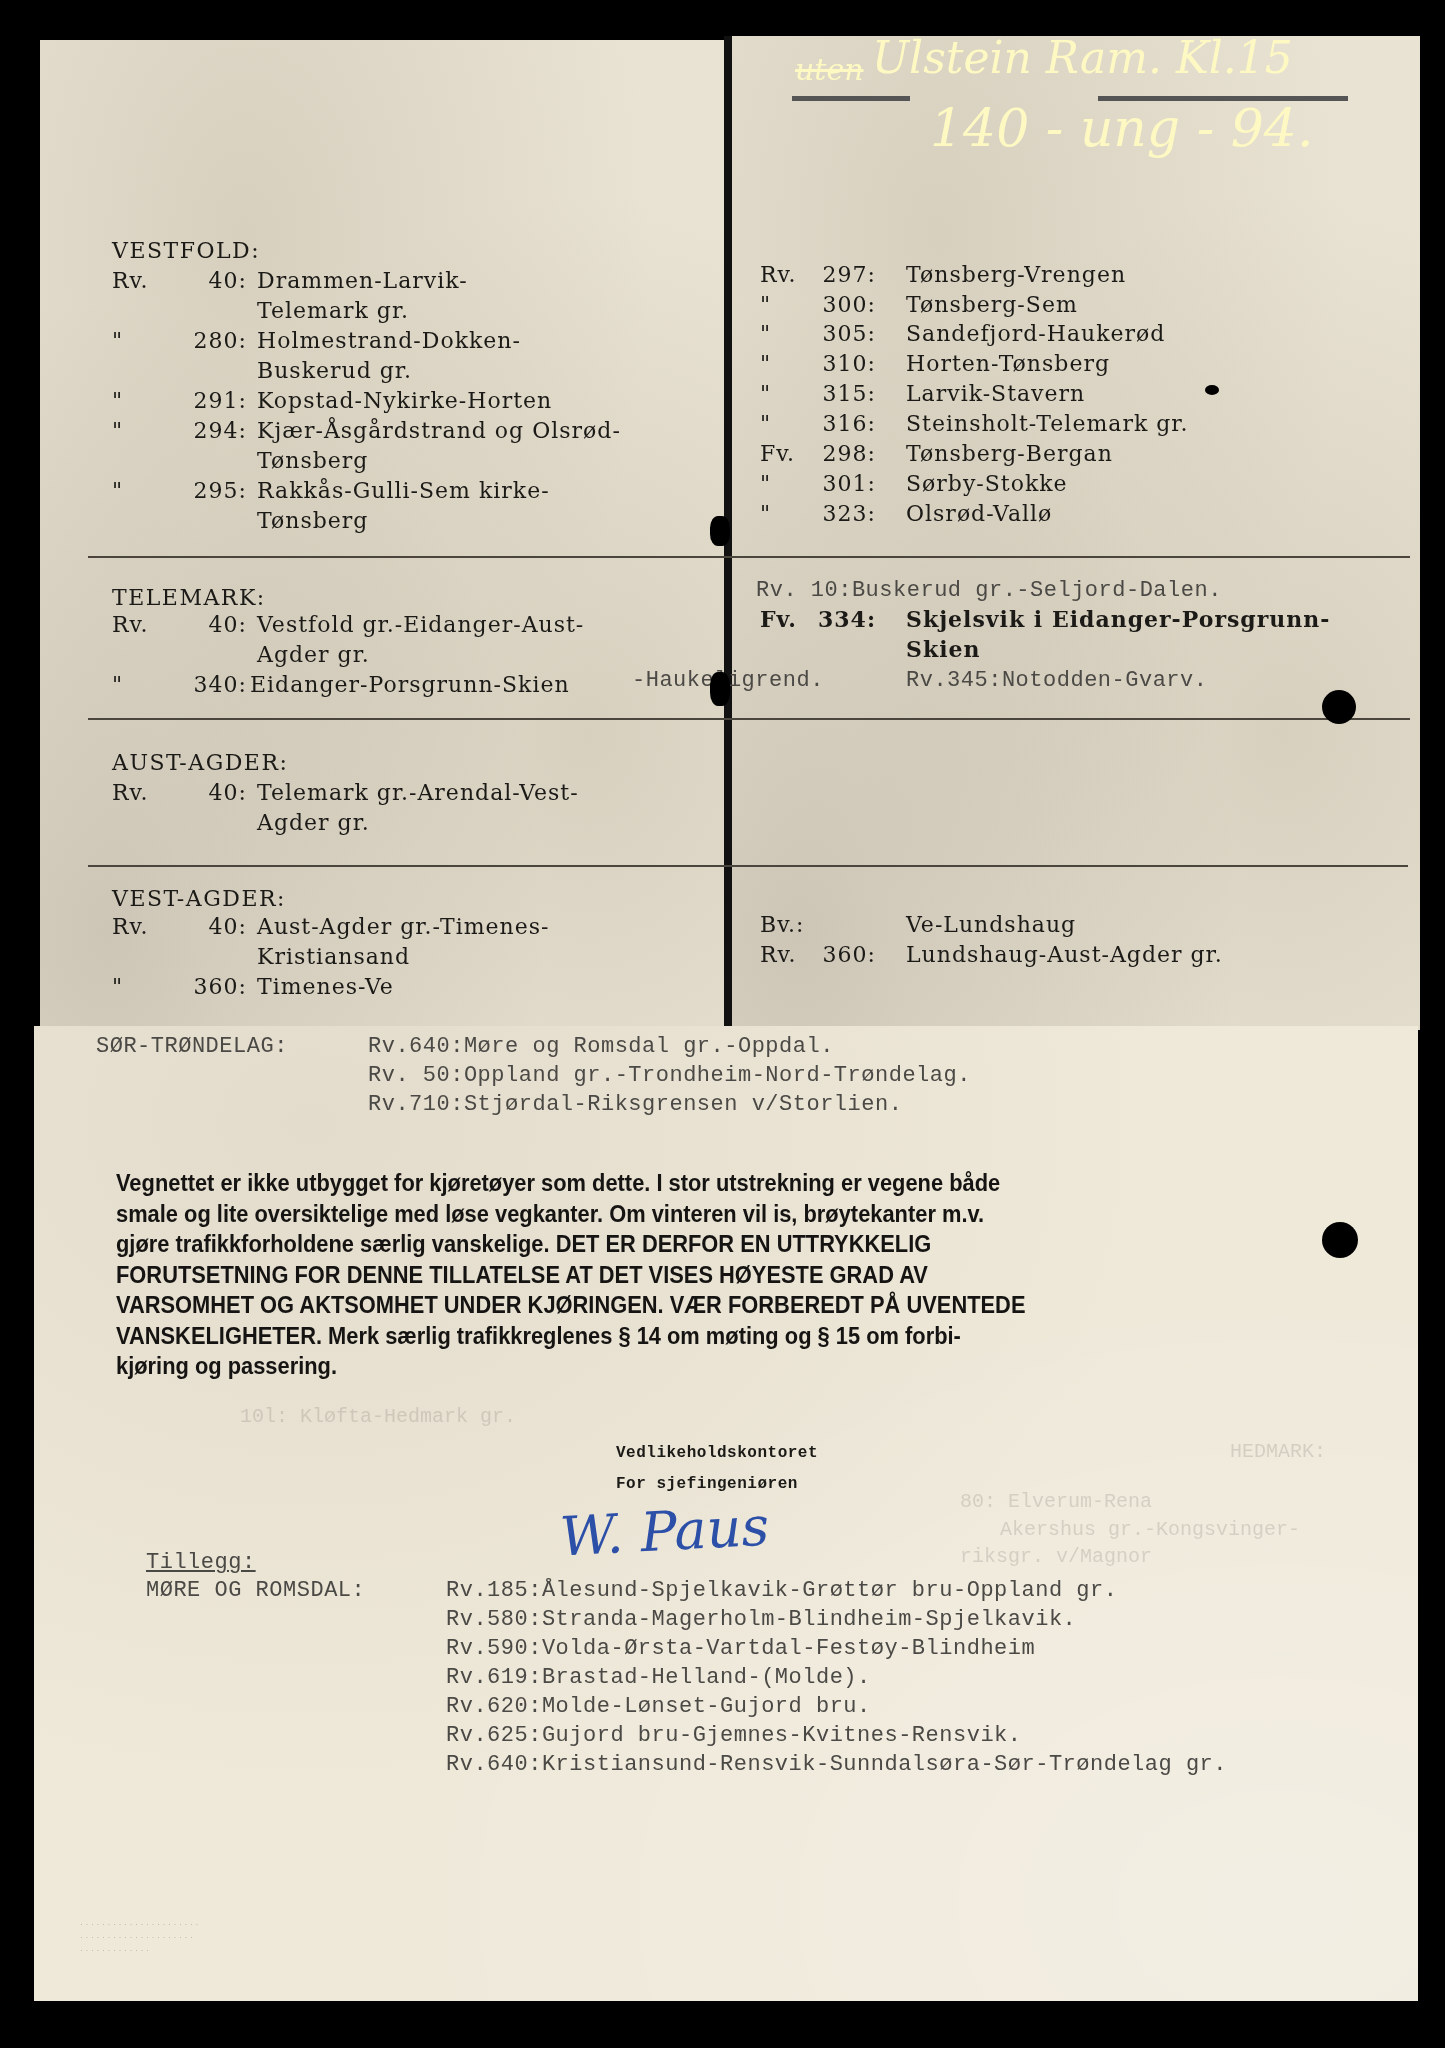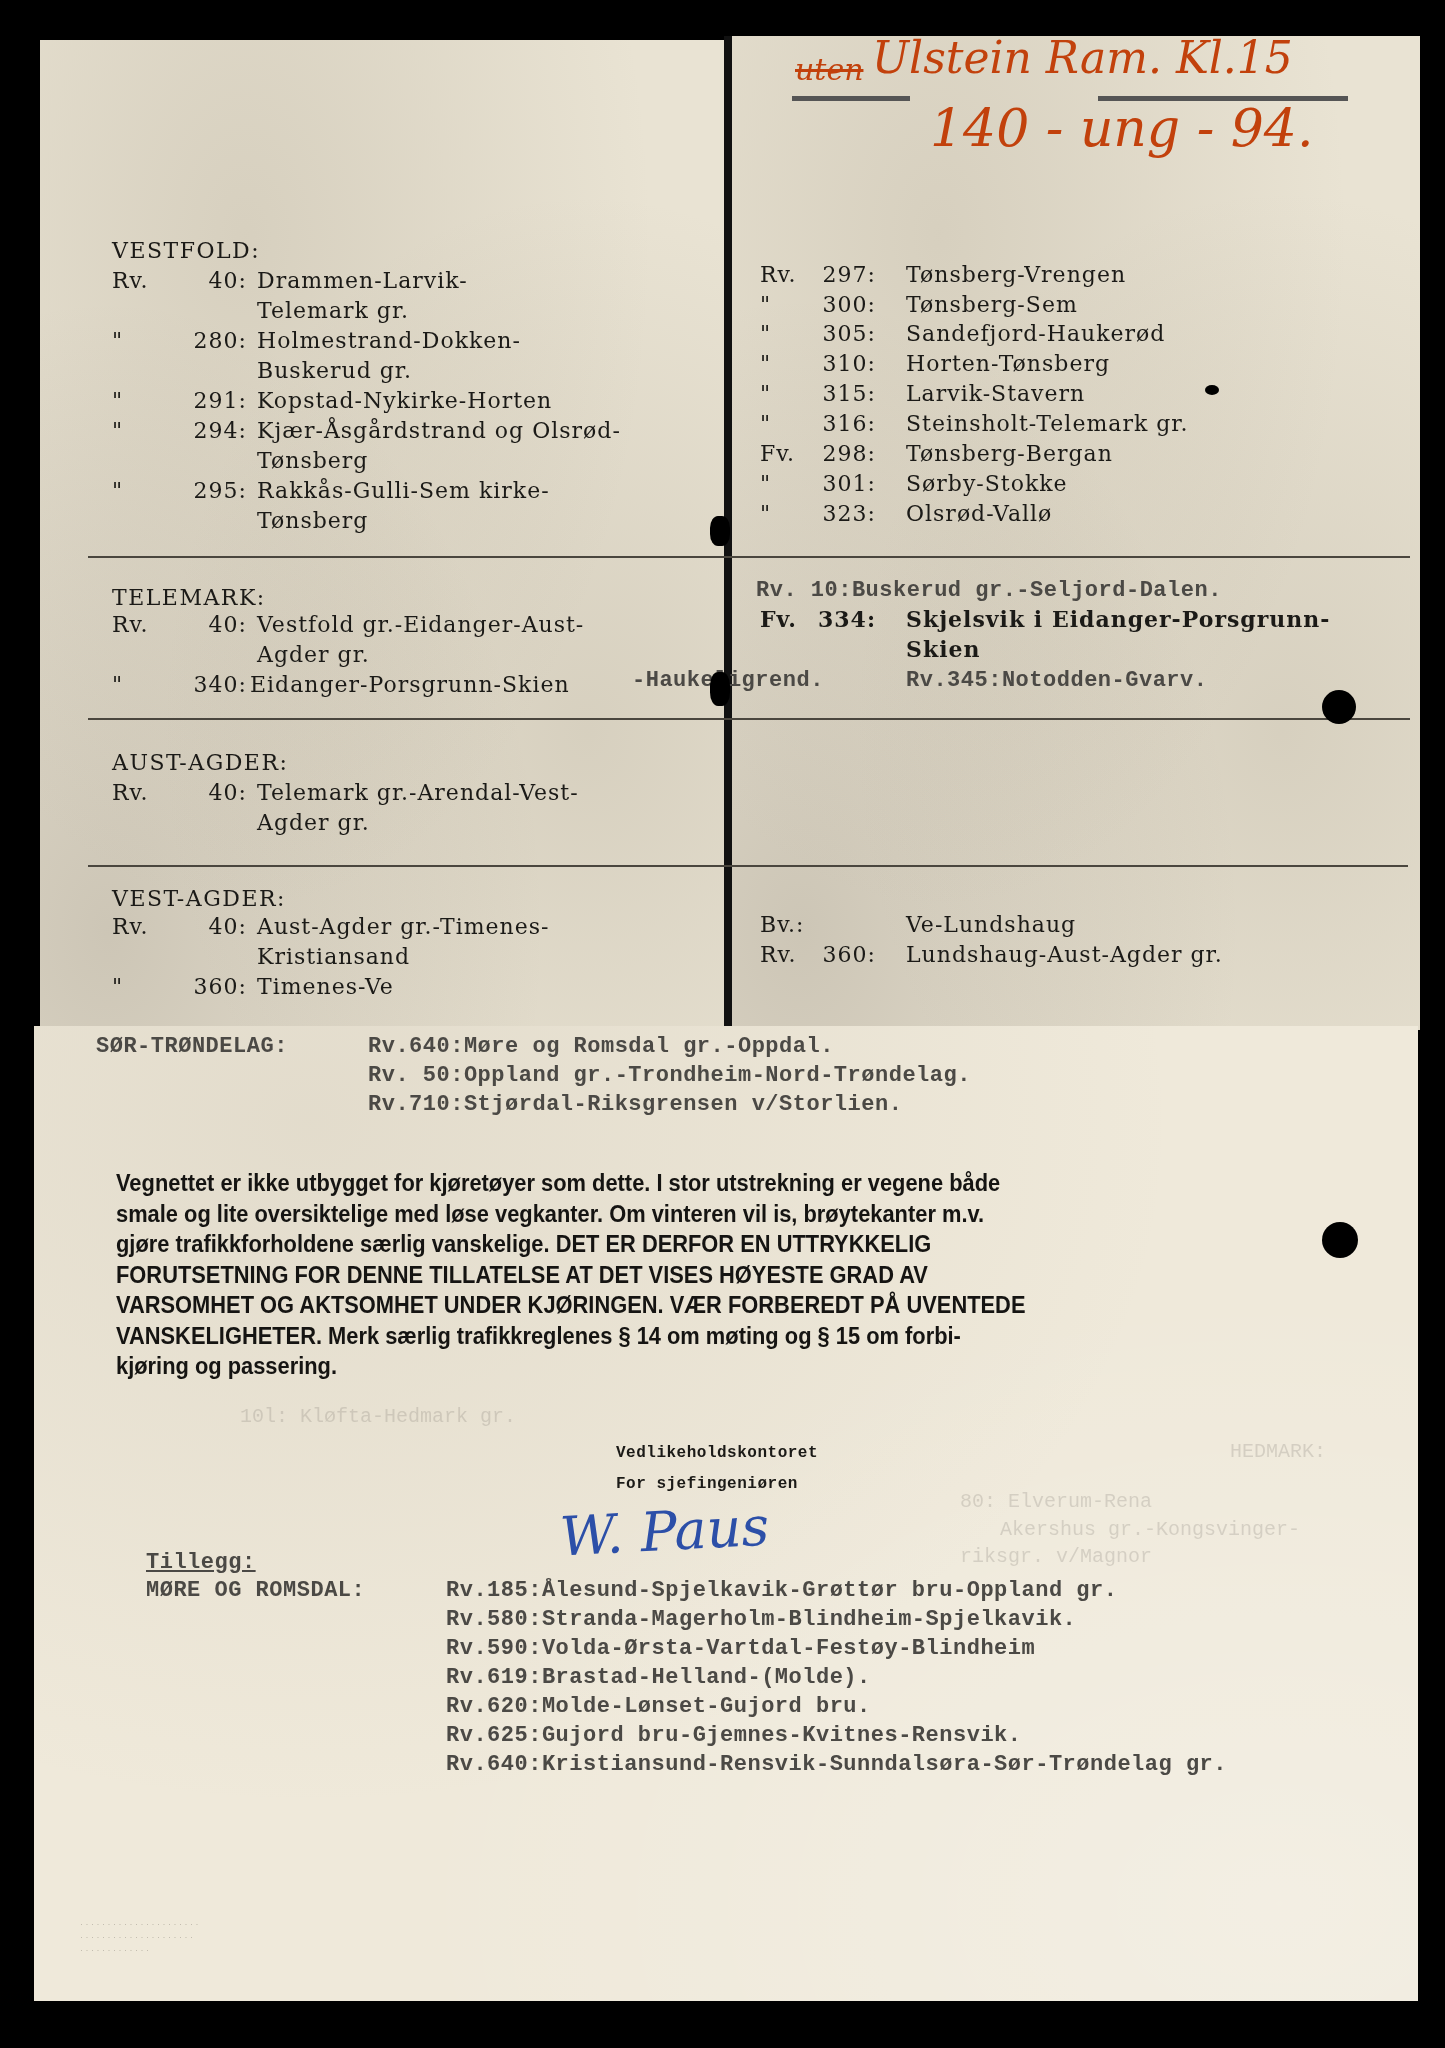--- a/index.html
+++ b/index.html
@@ -22,28 +22,28 @@
       radial-gradient(ellipse at 20% 10%, rgba(170,160,140,0.18), transparent 55%),
       radial-gradient(ellipse at 90% 90%, rgba(255,255,255,0.25), transparent 50%);
   }
   .fold { position:absolute; left:724px; top:36px; width:8px; height:994px; background:#111; }
   .hr { position:absolute; height:1.5px; background:#4a463e; }
   .line { position:absolute; font-size:22px; letter-spacing:1px; white-space:nowrap; }
   .line .pref { position:absolute; left:0; }
   .line .num  { position:absolute; text-align:right; }
   .line .desc { position:absolute; }
   .head { position:absolute; font-size:22px; letter-spacing:1.5px; white-space:nowrap; }
-  .tw { font-family:"Liberation Mono", monospace; font-size:22px; color:#4b4945; letter-spacing:0.5px; white-space:pre; position:absolute;font-weight:bold; }
+  .tw { font-family:"Liberation Mono", monospace; font-size:22px; color:#4b4945; letter-spacing:0.5px; white-space:pre; position:absolute; }
   .para {
     position:absolute; left:116px; top:1168px; width:1290px;
     font-family:"Liberation Sans", sans-serif; font-weight:bold; font-size:23.5px; line-height:30.5px;
     color:#151412; transform:scaleX(0.93); transform-origin:left top;
   }
   .sig-block { position:absolute; font-family:Liberation Mono, monospace; font-weight:bold; font-size:16px; letter-spacing:0.5px; white-space:nowrap; }
-  .hand { position:absolute; font-family:"DejaVu Serif", serif; font-style:italic; color:#c2410c; white-space:nowrap; }
+  .hand { position:absolute; font-family:"DejaVu Serif", serif; font-style:italic; color:#fef9c3; white-space:nowrap; }
   .hole { position:absolute; border-radius:50%; background:#000; }
   .bleed { position:absolute; font-family:"Liberation Mono", monospace; color:rgba(90,85,75,0.18); font-size:20px; white-space:nowrap; }
   .faint-note { position:absolute; font-family:"Liberation Sans", sans-serif; font-size:9px; color:rgba(90,85,75,0.35); line-height:13px; }
 </style>
 </head>
 <body>
 
 <div class="panel" id="panel-left"></div>
 <div class="panel" id="panel-right"></div>
 <div class="fold"></div>

